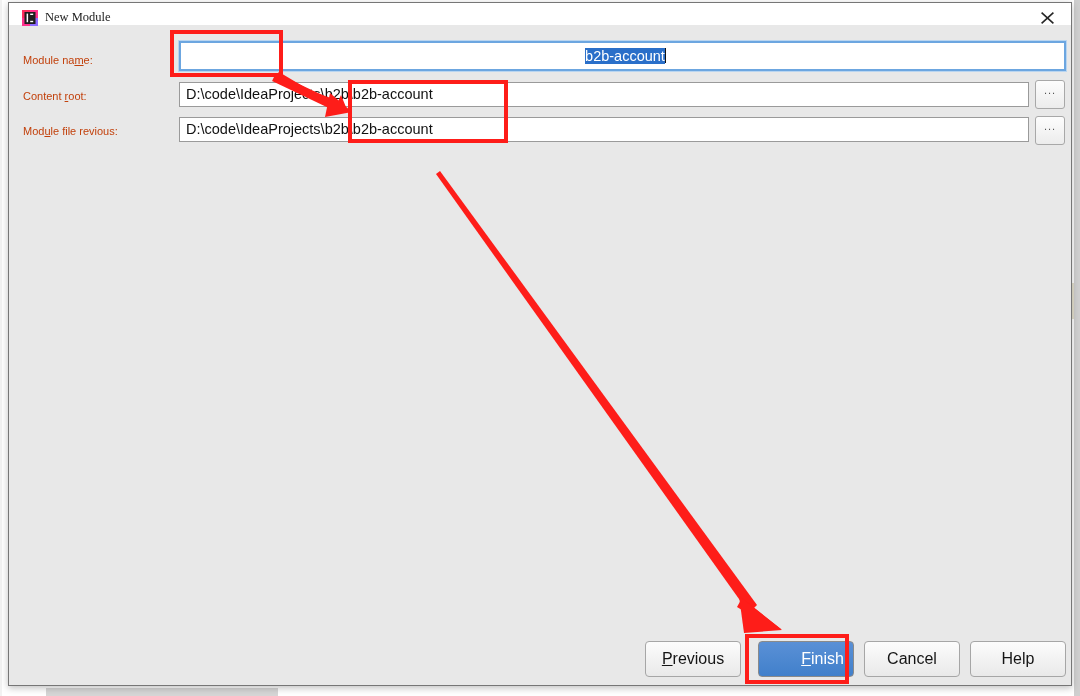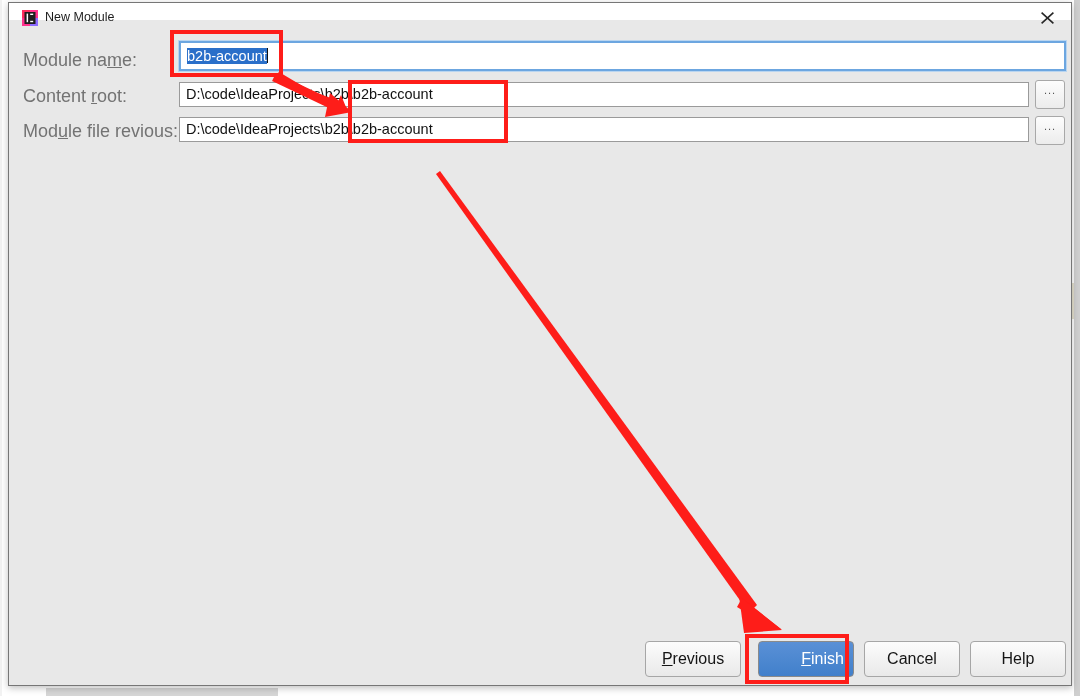--- a/index.html
+++ b/index.html
@@ -39,23 +39,24 @@
     background: #e8e8e8;
     border: 1px solid #767676;
     box-sizing: border-box;
     box-shadow: 0 2px 7px rgba(0,0,0,0.25);
   }
 
   #titlebar {
     position: absolute;
     left: 0; top: 0;
     width: 100%;
-    height: 17px;
-    background: #ffffff;
-    box-sizing: border-box;
+    height: 22px;
+    background: #ffffff;
+    box-sizing: border-box;
+    font-family: Liberation Serif, serif;
   }
   #title-icon {
     position: absolute;
     left: 13px;
     top: 7px;
     width: 16px;
     height: 16px;
   }
   #title-text {
     position: absolute;
@@ -71,22 +72,22 @@
     right: 0; top: 0;
     width: 46px;
     height: 29px;
     cursor: default;
   }
   #close-button svg { position: absolute; left: 16px; top: 9px; }
 
   
   .row-label {
     position: absolute;
-    font-size: 18px;
-    color: #737373;
+    font-size: 11px;
+    color: #c2410c;
     white-space: nowrap;
     line-height: 18px;
   }
   .mn { text-decoration: underline; }
 
   .text-field {
     position: absolute;
     background: #ffffff;
     border: 1px solid #9a9a9a;
     box-sizing: border-box;
@@ -94,20 +95,21 @@
     color: #111111;
     line-height: 22px;
     padding: 0 0 0 6px;
     white-space: nowrap;
     overflow: hidden;
     cursor: text;
   }
   .text-field.focused {
     border: 2px solid #6ca6e0;
     box-shadow: 0 0 0 1px #b9d5f0;
+    text-align: center;
   }
   .sel {
     background: #2a6fc9;
     color: #ffffff;
   }
   .caret {
     display: inline-block;
     width: 1px;
     height: 15px;
     background: #111;

